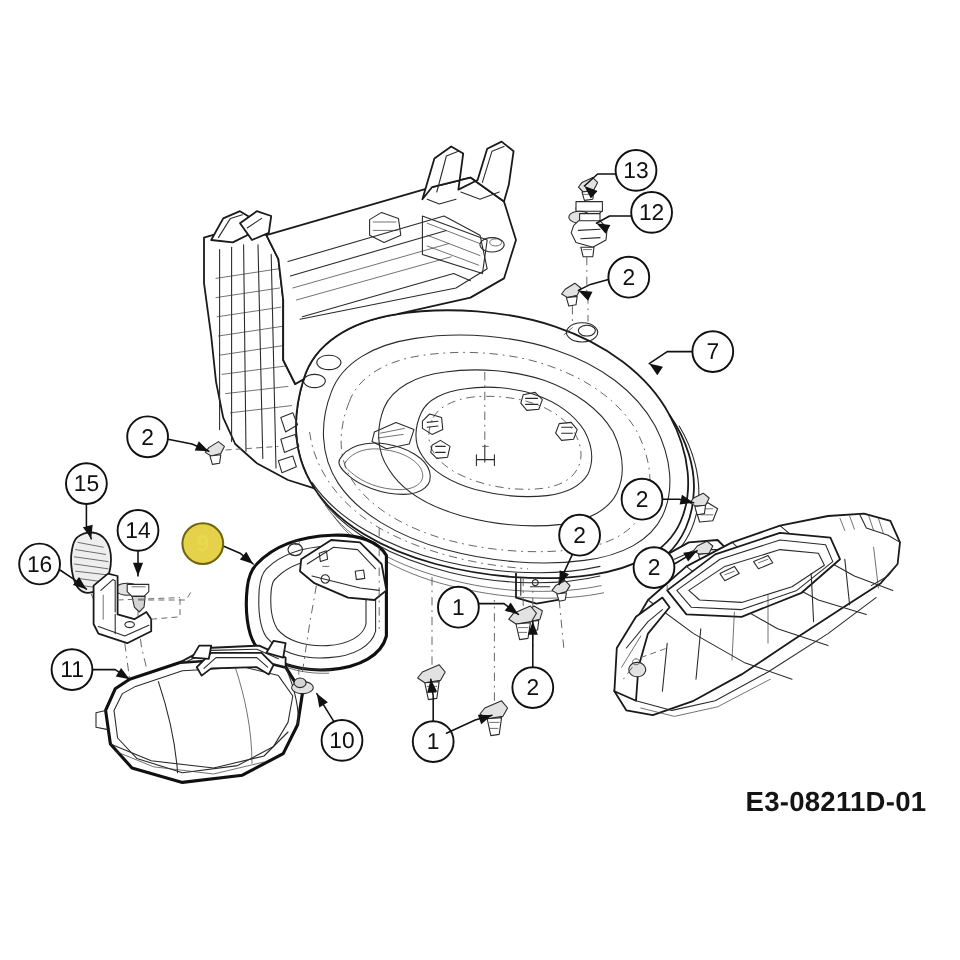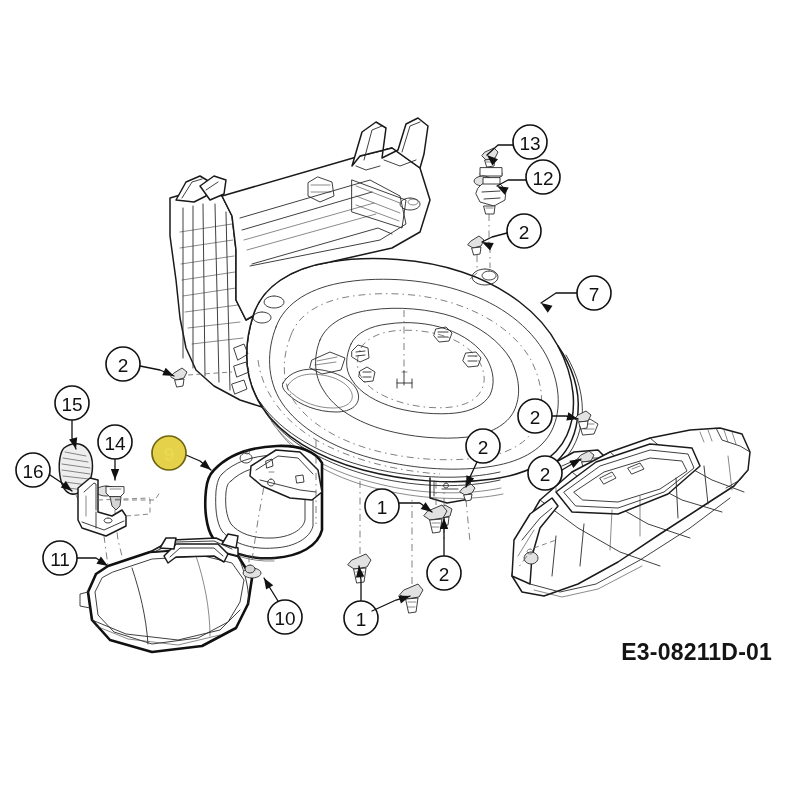--- a/index.html
+++ b/index.html
@@ -21,21 +21,21 @@
   #drawing {
     position: absolute;
     left: 0;
     top: 0;
     width: 800px;
     height: 800px;
   }
   .partno {
     position: absolute;
     right: 28px;
-    bottom: 134px;
+    bottom: 118px;
     font-family: "Liberation Sans", sans-serif;
     font-size: 23px;
     font-weight: 700;
     letter-spacing: 0.2px;
     color: #141414;
     white-space: nowrap;
   }
   .callout-label {
     font-family: "Liberation Sans", sans-serif;
     font-size: 19px;

